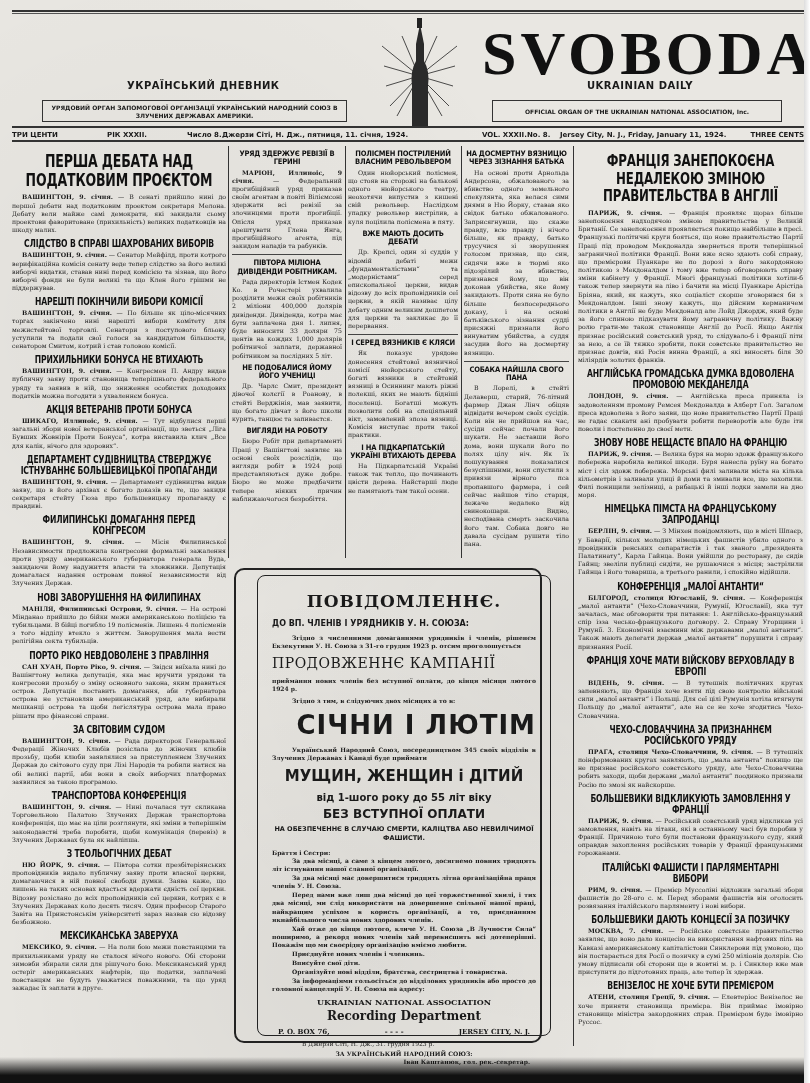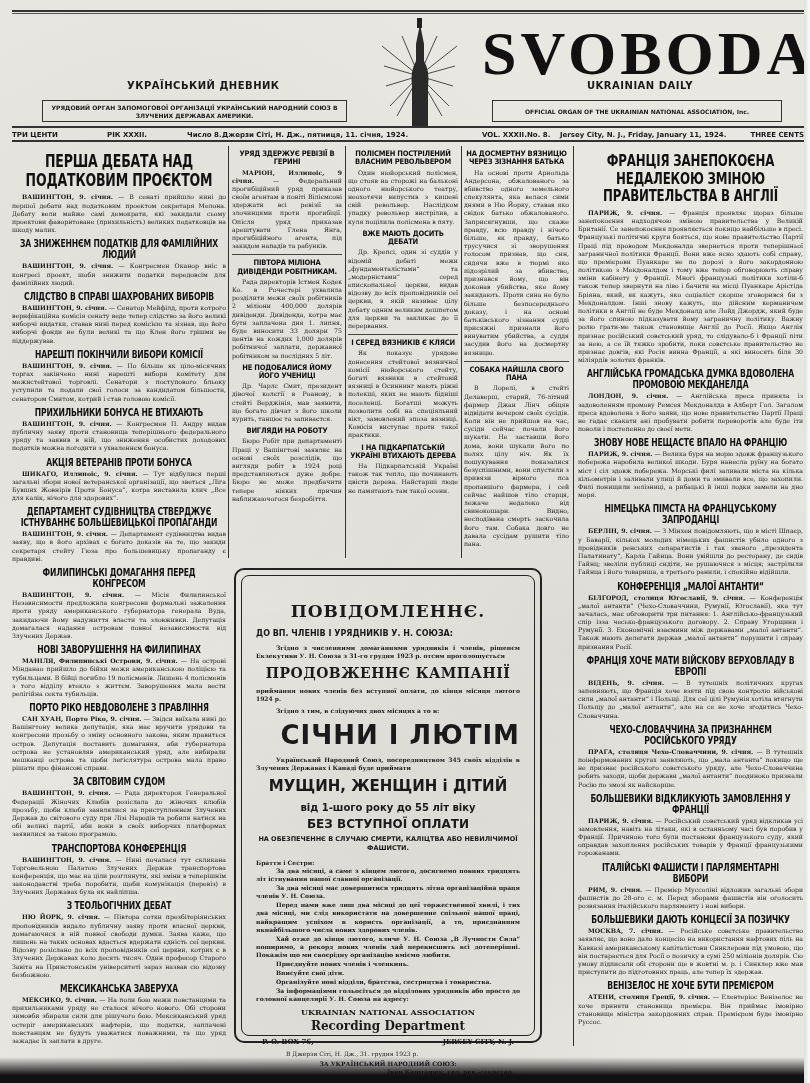--- a/index.html
+++ b/index.html
@@ -54,24 +54,24 @@
   .hl { font-family: "DejaVu Sans Condensed", "DejaVu Sans", sans-serif; font-weight: bold; text-align: center; color: #111; margin: 4px 0 2px; letter-spacing: -0.2px; line-height: 1.1; }
   .hl-xl { font-size: 17px; transform: scaleX(0.82); transform-origin: center; margin: 6px -16px 4px; }
   .hl-l { font-size: 10px; transform: scaleX(0.85); margin-left: -14px; margin-right: -14px; }
   .hl-s { font-size: 7.5px; }
   .story p { text-indent: 10px; margin-bottom: 1px; }
   .story p b { font-weight: bold; }
   .sep { height: 1px; background: #444; margin: 4px 0; }
 
   
   .notice { position: absolute; left: 234px; top: 568px; width: 308px; height: 475px; border: 2px solid #222; border-radius: 10px; padding: 5px; }
-  .notice-inner { width: 100%; height: 100%; border: 1.5px solid #222; border-radius: 8px; padding: 18px 14px; font-size: 6px; line-height: 1.35; text-align: justify; }
+  .notice-inner { width: 100%; height: 100%; border: 1.5px solid #222; border-radius: 8px; padding: 8px 14px; font-size: 6px; line-height: 1.35; text-align: justify; margin-left: 16px; }
   .n-title { font-family: "DejaVu Serif", serif; font-weight: bold; font-size: 17px; text-align: center; letter-spacing: 1px; margin-top: 6px; }
   .n-to { font-family: "DejaVu Sans", sans-serif; font-weight: bold; font-size: 8px; margin: 6px 0 4px; }
-  .n-big1 { font-family: "DejaVu Serif", serif; font-weight: bold; font-size: 14px; text-align: center; margin: 4px 0; letter-spacing: 0.5px; }
+  .n-big1 { font-family: "DejaVu Serif", serif; font-weight: normal; font-size: 14px; margin: 4px 0; letter-spacing: 0.5px; }
   .n-huge { font-family: "DejaVu Sans", sans-serif; font-weight: bold; font-size: 26px; text-align: right; margin: 3px 0; letter-spacing: 1px; }
   .n-big2 { font-family: "DejaVu Sans", sans-serif; font-weight: bold; font-size: 15px; text-align: center; margin: 4px 0; }
   .n-mid { font-family: "DejaVu Sans", sans-serif; font-weight: bold; font-size: 10px; text-align: center; margin: 2px 0; }
   .n-caps { font-family: "DejaVu Sans", sans-serif; font-weight: bold; font-size: 6.5px; text-align: center; margin: 3px 0 6px; }
   .n-para { text-indent: 20px; margin-bottom: 1px; font-weight: bold; }
   .n-center { text-align: center; font-weight: bold; }
   .n-addr { display: flex; justify-content: space-between; font-weight: bold; font-size: 7px; margin: 3px 6px; }
 </style>
 </head>
 <body>
@@ -118,24 +118,20 @@
 
   <div class="vrule" style="left:228px;height:412px"></div>
   <div class="vrule" style="left:345px;height:412px"></div>
   <div class="vrule" style="left:461px;height:412px"></div>
   <div class="vrule" style="left:573px;height:900px"></div>
 
   <div class="col col-1">
     <div class="hl hl-xl">ПЕРША ДЕБАТА НАД ПОДАТКОВИМ ПРОЄКТОМ</div>
     <div class="story">
       <p><b>ВАШИНГТОН, 9. січня.</b> <span>— В сенаті прийшло нині до першої дебати над податковим проектом секретаря Мелона. Дебату вели майже самі демократи, які закидали сьому проектови фаворитоване (прихильність) великих податковців на шкоду малих.</span></p>
-    </div>
-    <div class="story">
-      <div class="hl hl-l">ЗА ЗНИЖЕННЄМ ПОДАТКІВ ДЛЯ ФАМІЛІЙНИХ ЛЮДИЙ</div>
-      <p><b>ВАШИНГТОН, 9. січня.</b> <span>— Конгресмен Оканор вніс в конгресі проект, шоби знижити податки передовсім для фамілійних людий.</span></p>
     </div>
     <div class="story">
       <div class="hl hl-l">СЛІДСТВО В СПРАВІ ШАХРОВАНИХ ВИБОРІВ</div>
       <p><b>ВАШИНГТОН, 9. січня.</b> <span>— Сенатор Мейфілд, проти котрого верифікаційна комісія сенату веде тепер слідство за його великі виборчі видатки, ставав нині перед комісією та зізнав, що його виборчі фонди не були великі та що Клен його грішми не піддержував.</span></p>
     </div>
     <div class="story">
       <div class="hl hl-l">НАРЕШТІ ПОКІНЧИЛИ ВИБОРИ КОМІСІЇ</div>
       <p><b>ВАШИНГТОН, 9. січня.</b> <span>— По більше як цілo-місячних торгах закінчено нині нарешті вибори комітету для межистейтової торговлі. Сенатори з поступового бльоку уступили та подали свої голоси за кандидатом більшости, сенатором Смитом, котрий і став головою комісії.</span></p>
     </div>
     <div class="story">

